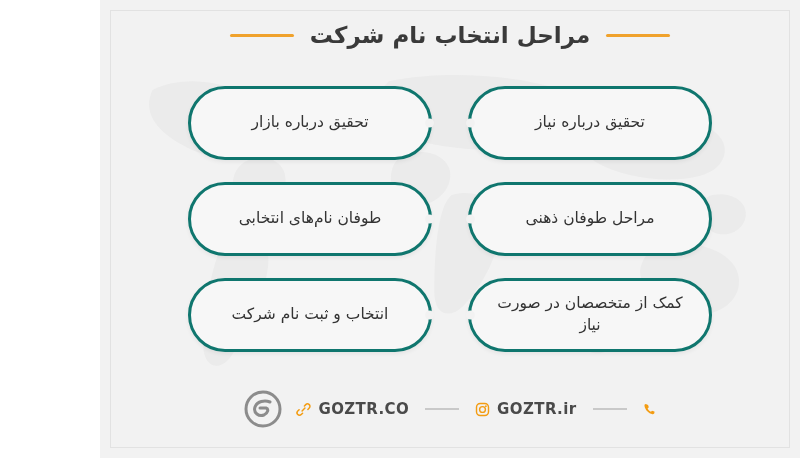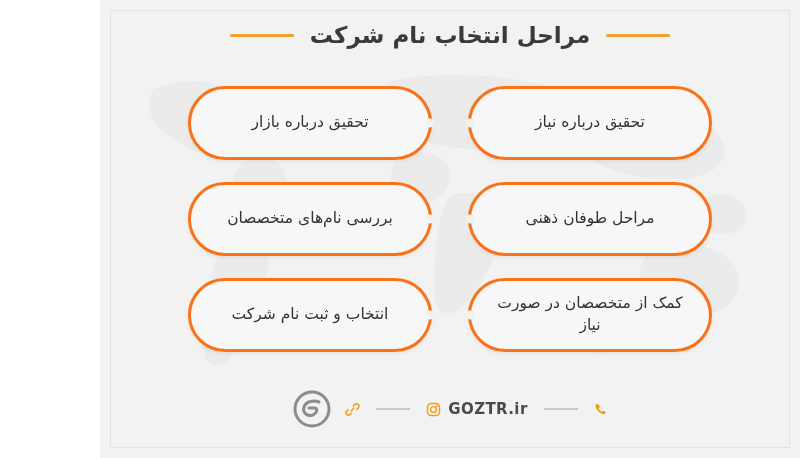--- a/index.html
+++ b/index.html
@@ -76,21 +76,21 @@
     display: grid;
     grid-template-columns: 1fr 1fr;
     grid-auto-rows: 74px;
     column-gap: 36px;
     row-gap: 22px;
   }
 
   .pill {
     position: relative;
     background: #f7f7f7;
-    border: 3px solid #f97316;
+    border: 3px solid #0f766e;
     border-radius: 37px;
     display: flex;
     align-items: center;
     justify-content: center;
     box-shadow: 0 2px 4px rgba(0,0,0,0.06);
     box-sizing: border-box;
   }
   
   .pill::after {
     content: "";
@@ -193,21 +193,21 @@
     <div class="pill right-col">
       <span class="pill-label">تحقیق درباره نیاز</span>
     </div>
     <div class="pill left-col">
       <span class="pill-label">تحقیق درباره بازار</span>
     </div>
     <div class="pill right-col">
       <span class="pill-label">مراحل طوفان ذهنی</span>
     </div>
     <div class="pill left-col">
-      <span class="pill-label">بررسی نام‌های متخصصان</span>
+      <span class="pill-label">طوفان نام‌های انتخابی</span>
     </div>
     <div class="pill right-col">
       <span class="pill-label">کمک از متخصصان در صورت نیاز</span>
     </div>
     <div class="pill left-col">
       <span class="pill-label">انتخاب و ثبت نام شرکت</span>
     </div>
   </div>
 
   <div class="footer">
@@ -220,20 +220,21 @@
     </div>
 
     <div class="footer-item">
       <span class="footer-icon">
         <svg width="15" height="15" viewBox="0 0 16 16" xmlns="http://www.w3.org/2000/svg" aria-hidden="true">
           <path d="M6.5 9.5 L9.5 6.5" stroke="#f39c12" stroke-width="1.6" stroke-linecap="round" fill="none"></path>
           <path d="M9 4.2 L10.4 2.8 a2.6 2.6 0 0 1 3.7 3.7 L12.7 7.9" stroke="#f39c12" stroke-width="1.6" fill="none" stroke-linecap="round"></path>
           <path d="M7 12 L5.6 13.4 a2.6 2.6 0 0 1 -3.7 -3.7 L3.3 8.3" stroke="#f39c12" stroke-width="1.6" fill="none" stroke-linecap="round"></path>
         </svg>
       </span>
+      <span class="footer-text">GOZTR.CO</span>
     </div>
 
     <span class="dash"></span>
 
     <div class="footer-item">
       <span class="footer-icon">
         <svg width="15" height="15" viewBox="0 0 16 16" xmlns="http://www.w3.org/2000/svg" aria-hidden="true">
           <rect x="1.6" y="1.6" width="12.8" height="12.8" rx="4" ry="4" fill="none" stroke="#f39c12" stroke-width="1.5"></rect>
           <circle cx="8" cy="8" r="3.1" fill="none" stroke="#f39c12" stroke-width="1.5"></circle>
           <circle cx="11.6" cy="4.4" r="0.95" fill="#f39c12"></circle>

